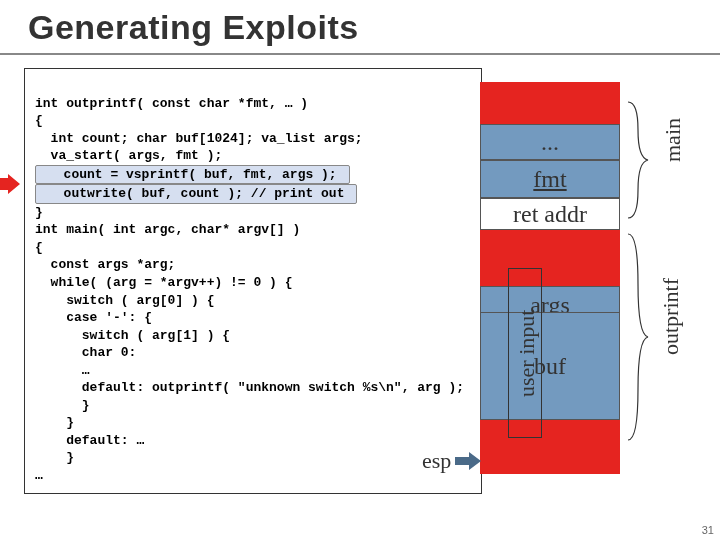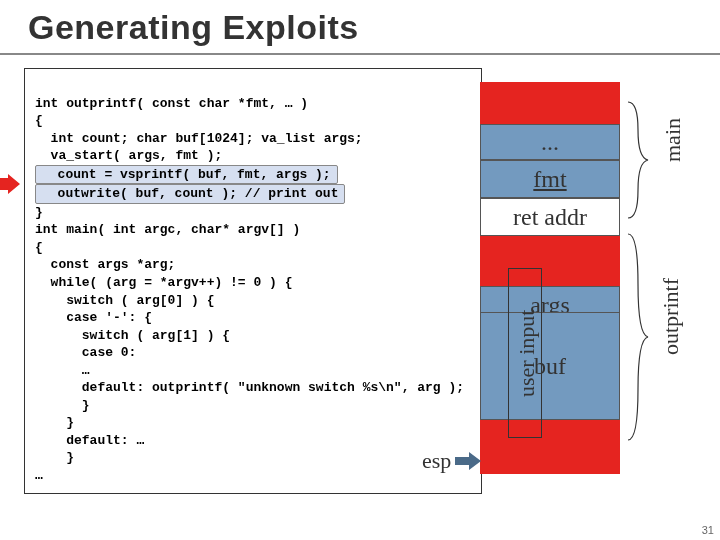--- a/index.html
+++ b/index.html
@@ -34,21 +34,21 @@
     line-height: 1.35;
     width: 458px;
     white-space: pre;
     position: relative;
   }
   .code-box .hl {
     background: #d6dff0;
     display: inline-block;
     border: 1px solid #888;
     border-radius: 2px;
-    padding: 0 6px;
+    padding: 0 12px;
   }
   .arrow-ptr {
     position: absolute;
     left: -2px;
     top: 174px;
     width: 22px;
     height: 20px;
   }
   .arrow-ptr svg { display:block; }
   .stack-area {
@@ -163,35 +163,35 @@
 <span class="hl">  count = vsprintf( buf, fmt, args );</span>
 <span class="hl">  outwrite( buf, count ); // print out</span>
 <span>}</span>
 <span>int main( int argc, char* argv[] )</span>
 <span>{</span>
 <span>  const args *arg;</span>
 <span>  while( (arg = *argv++) != 0 ) {</span>
 <span>    switch ( arg[0] ) {</span>
 <span>    case '-': {</span>
 <span>      switch ( arg[1] ) {</span>
-<span>      case 0:</span>
+<span>      char 0:</span>
 <span>      …</span>
 <span>      default: outprintf( "unknown switch %s\n", arg );</span>
 <span>      }</span>
 <span>    }</span>
 <span>    default: …</span>
 <span>    }</span>
 <span>…</span></div>
 </div>
 
 <div class="stack-area">
   <div class="stack-bg-red"></div>
   <div class="cell" style="top:42px;height:36px;">...</div>
   <div class="cell" style="top:78px;height:38px;text-decoration:underline;">fmt</div>
-  <div class="cell white" style="top:116px;height:38px;">ret addr</div>
+  <div class="cell white" style="top:116px;height:32px;">ret addr</div>
   <div class="cell" style="top:192px;height:38px;margin-top:12px;">args</div>
   <div class="cell" style="top:230px;height:108px;">buf</div>
 </div>
 
 <svg class="brace" style="top:100px;" width="32" height="120">
   <path d="M4,2 Q14,2 14,30 Q14,58 24,60 Q14,62 14,90 Q14,118 4,118"></path>
 </svg>
 <svg class="brace" style="top:232px;" width="32" height="210">
   <path d="M4,2 Q14,2 14,52 Q14,103 24,105 Q14,107 14,157 Q14,208 4,208"></path>
 </svg>

